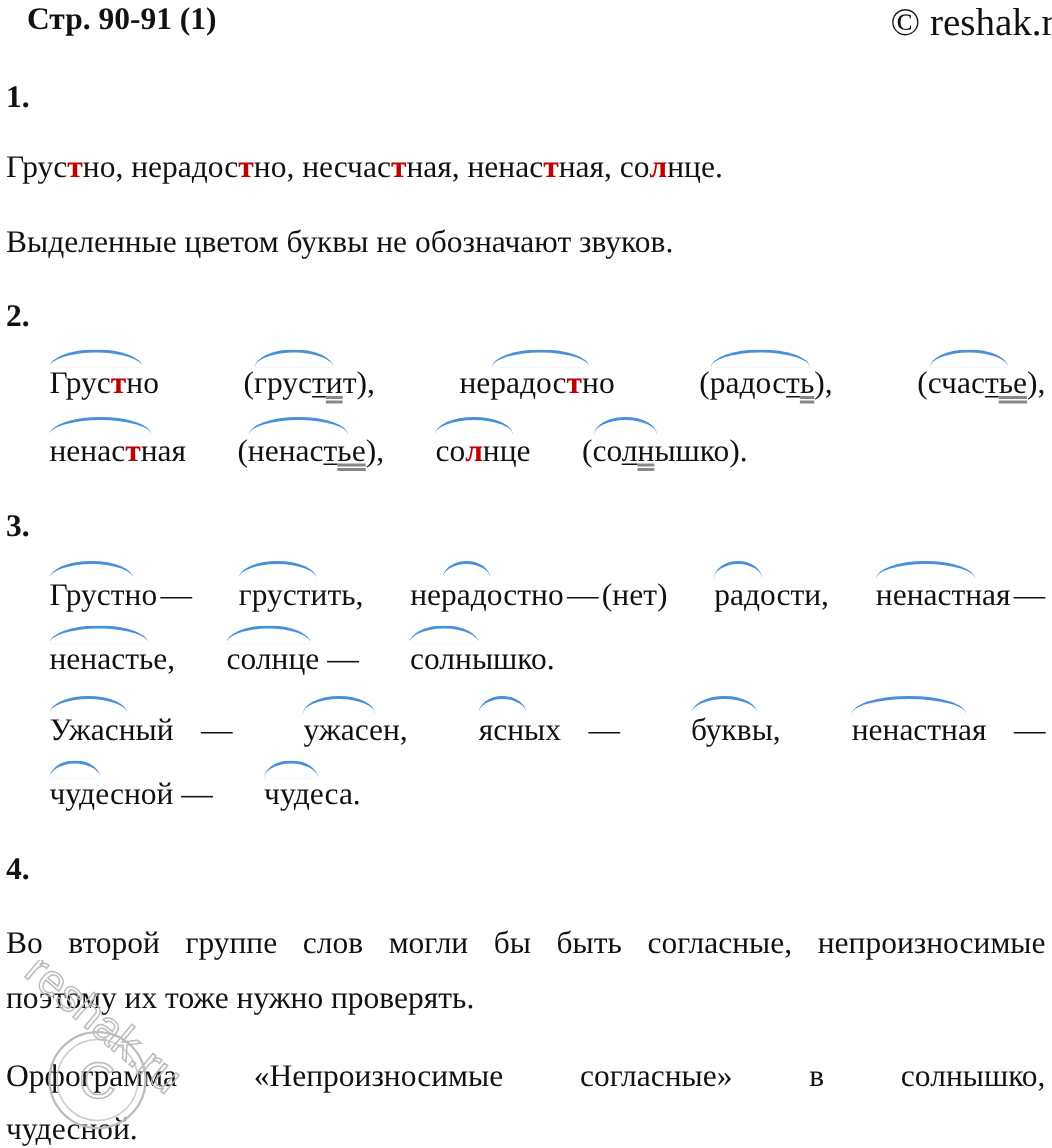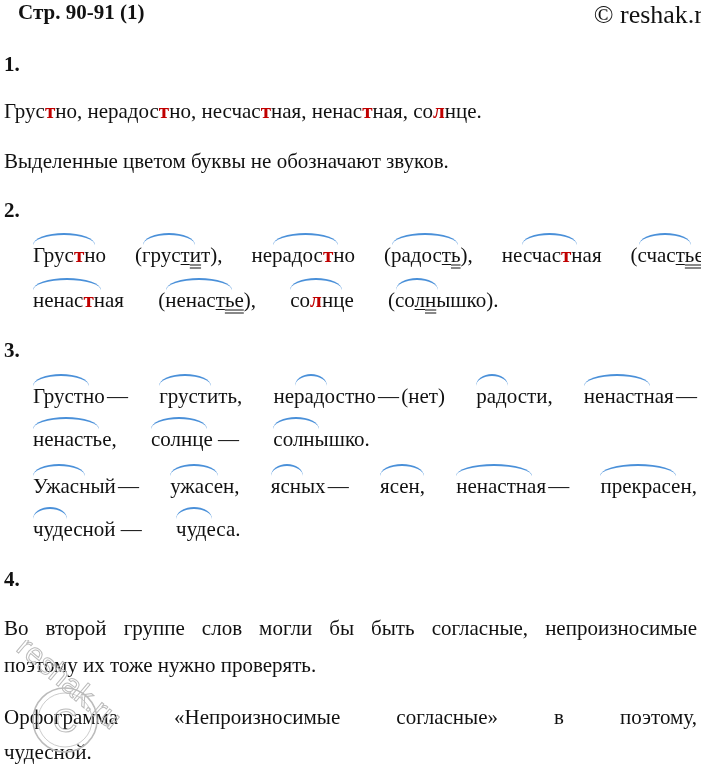--- a/index.html
+++ b/index.html
@@ -41,21 +41,20 @@
   <span>Грус</span><span class="red">т</span><span>но, нерадос</span><span class="red">т</span><span>но, несчас</span><span class="red">т</span><span>ная, ненас</span><span class="red">т</span><span>ная, со</span><span class="red">л</span><span>нце.</span>
 </div>
 <div class="line" style="top:149px">Выделенные цветом буквы не обозначают звуков.</div>
 
 <div class="num" style="top:198px">2.</div>
 <div class="line justify" style="top:243px">
   <span class="w"><span class="arc" style="left:0;width:62px"></span>Грус<span class="red">т</span>но</span>
   <span class="w"><span class="arc" style="left:8px;width:52px"></span>(грус<span class="u1">т</span><span class="u2">и</span>т),</span>
   <span class="w"><span class="arc" style="left:22px;width:65px"></span>нерадос<span class="red">т</span>но</span>
   <span class="w"><span class="arc" style="left:8px;width:66px"></span>(радос<span class="u1">т</span><span class="u2">ь</span>),</span>
-  <span class="w"><span class="arc" style="left:20px;width:55px"></span>несчас<span class="red">т</span>ная</span>
   <span class="w"><span class="arc" style="left:8px;width:52px"></span>(счас<span class="u1">т</span><span class="u2">ье</span>),</span>
 </div>
 <div class="line" style="top:288px">
   <span class="w"><span class="arc" style="left:0;width:68px"></span>ненас<span class="red">т</span>ная</span>
   <span class="w"><span class="arc" style="left:8px;width:66px"></span>(ненас<span class="u1">т</span><span class="u2">ье</span>),</span>
   <span class="w"><span class="arc" style="left:0;width:52px"></span>со<span class="red">л</span>нце</span>
   <span class="w"><span class="arc" style="left:8px;width:42px"></span>(со<span class="u1">л</span><span class="u2">н</span>ышко).</span>
 </div>
 
 <div class="num" style="top:338px">3.</div>
@@ -74,24 +73,23 @@
   <span class="w"><span class="arc" style="left:0;width:66px"></span>ненастье,</span>
   <span class="w"><span class="arc" style="left:0;width:56px"></span>солнце</span> —
   <span class="w"><span class="arc" style="left:0;width:46px"></span>солнышко.</span>
 </div>
 <div class="line justify" style="top:474px">
   <span class="w"><span class="arc" style="left:0;width:52px"></span><span>Ужасный</span></span>
   <span>—</span>
   <span class="w"><span class="arc" style="left:0;width:48px"></span><span>ужасен,</span></span>
   <span class="w"><span class="arc" style="left:0;width:32px"></span><span>ясных</span></span>
   <span>—</span>
-  <span class="w"><span class="arc" style="left:0;width:44px"></span><span>ясен,</span></span>
+  <span class="w"><span class="arc" style="left:0;width:44px"></span><span>буквы,</span></span>
   <span class="w"><span class="arc" style="left:0;width:76px"></span><span>ненастная</span></span>
   <span>—</span>
-  <span class="w"><span class="arc" style="left:0;width:76px"></span><span>прекрасен,</span></span>
 </div>
 <div class="line" style="top:517px">
   <span class="w"><span class="arc" style="left:0;width:34px"></span>чудесной</span> —
   <span class="w"><span class="arc" style="left:0;width:36px"></span>чудеса.</span>
 </div>
 
 <div class="num" style="top:567px">4.</div>
 <div class="line justify" style="top:616px">
   <span>Во</span>
     <span>второй</span>
@@ -102,21 +100,21 @@
     <span>быть</span>
     <span>согласные,</span>
     <span>непроизносимые</span>
 </div>
 <div class="line" style="top:653px">поэтому их тоже нужно проверять.</div>
 <div class="line justify" style="top:705px">
   <span>Орфограмма</span>
     <span>«Непроизносимые</span>
     <span>согласные»</span>
     <span>в</span>
-    <span>поэтому,</span>
+    <span>солнышко,</span>
 </div>
 <div class="line" style="top:740px">чудесной.</div>
 
 <svg class="watermark" viewBox="0 0 170 120">
   <circle cx="55" cy="80" r="32" fill="none" stroke="#bbb" stroke-width="1.5"></circle>
   <circle cx="55" cy="80" r="27" fill="none" stroke="#ccc" stroke-width="1"></circle>
   <text x="55" y="92" text-anchor="middle" font-size="34" fill="none" stroke="#bbb" stroke-width="1" font-family="Liberation Sans, sans-serif">C</text>
   <text x="5" y="10" font-size="30" fill="none" stroke="#bbb" stroke-width="1" font-family="Liberation Sans, sans-serif" transform="rotate(40 5 10)">reshak.ru</text>
 </svg>
 

